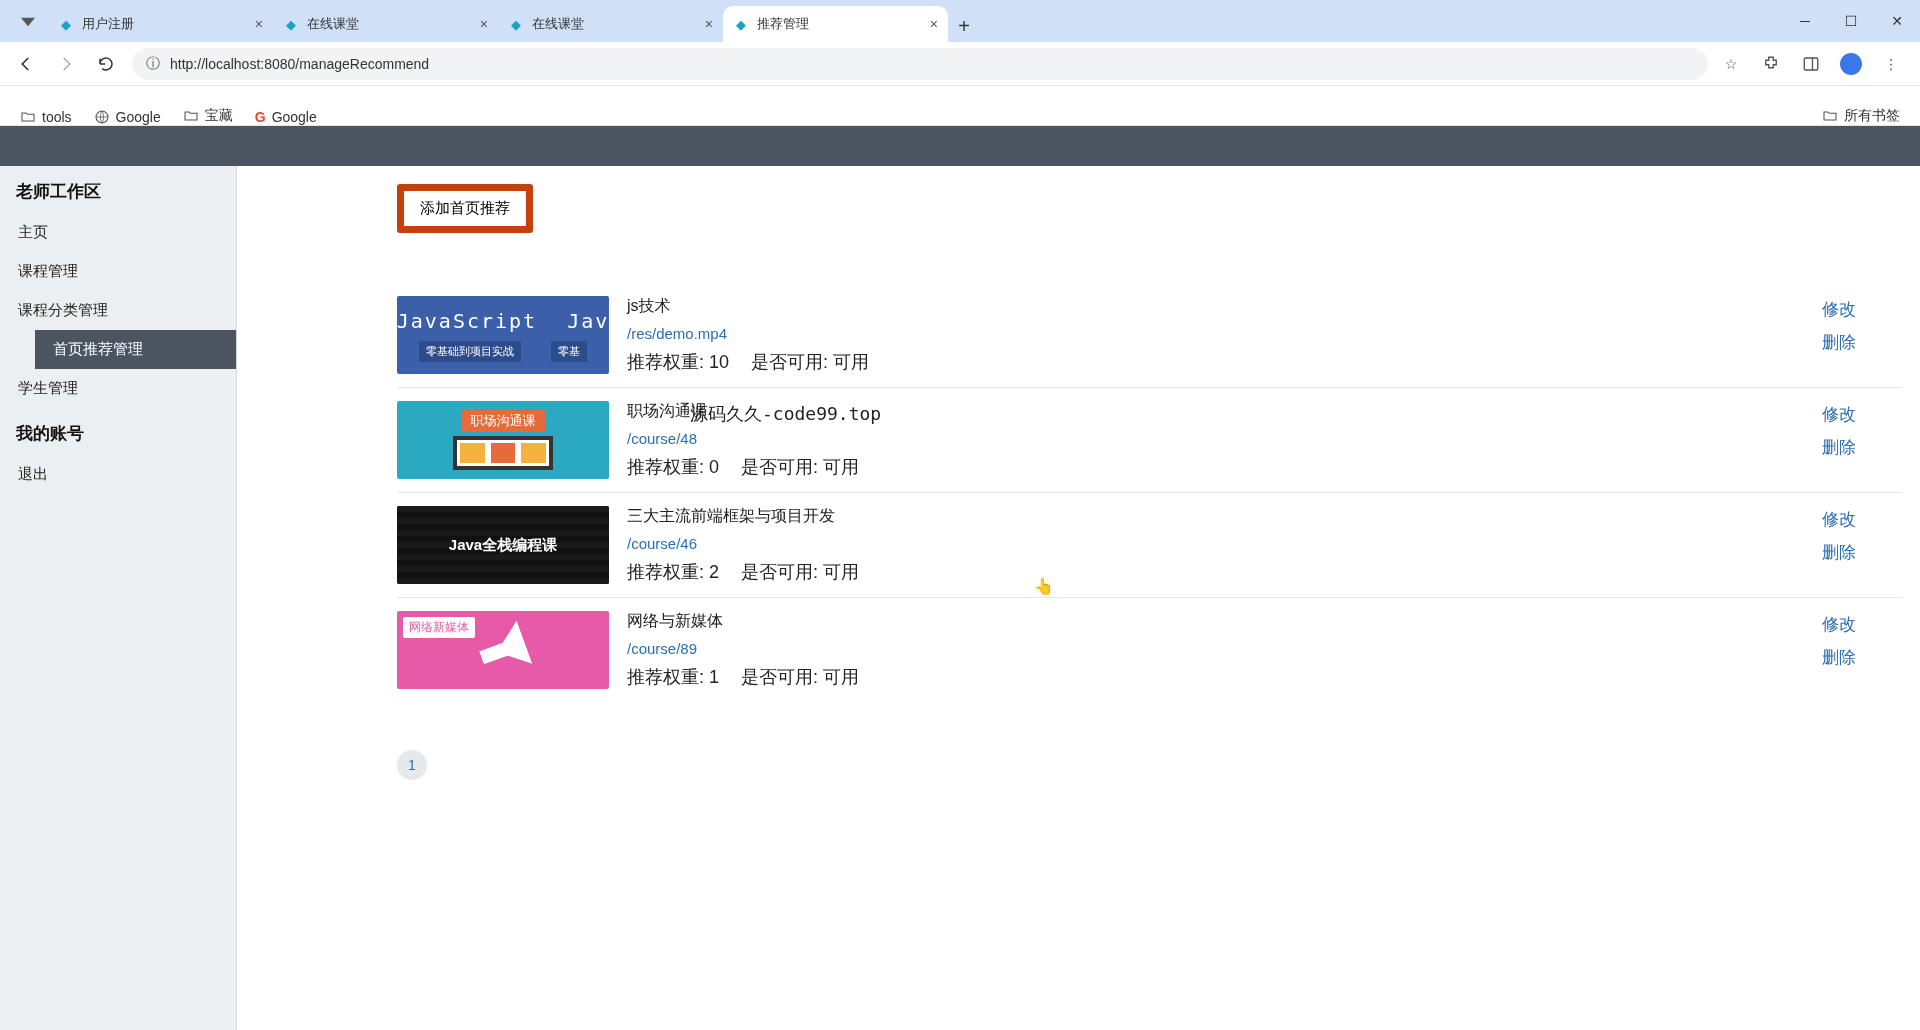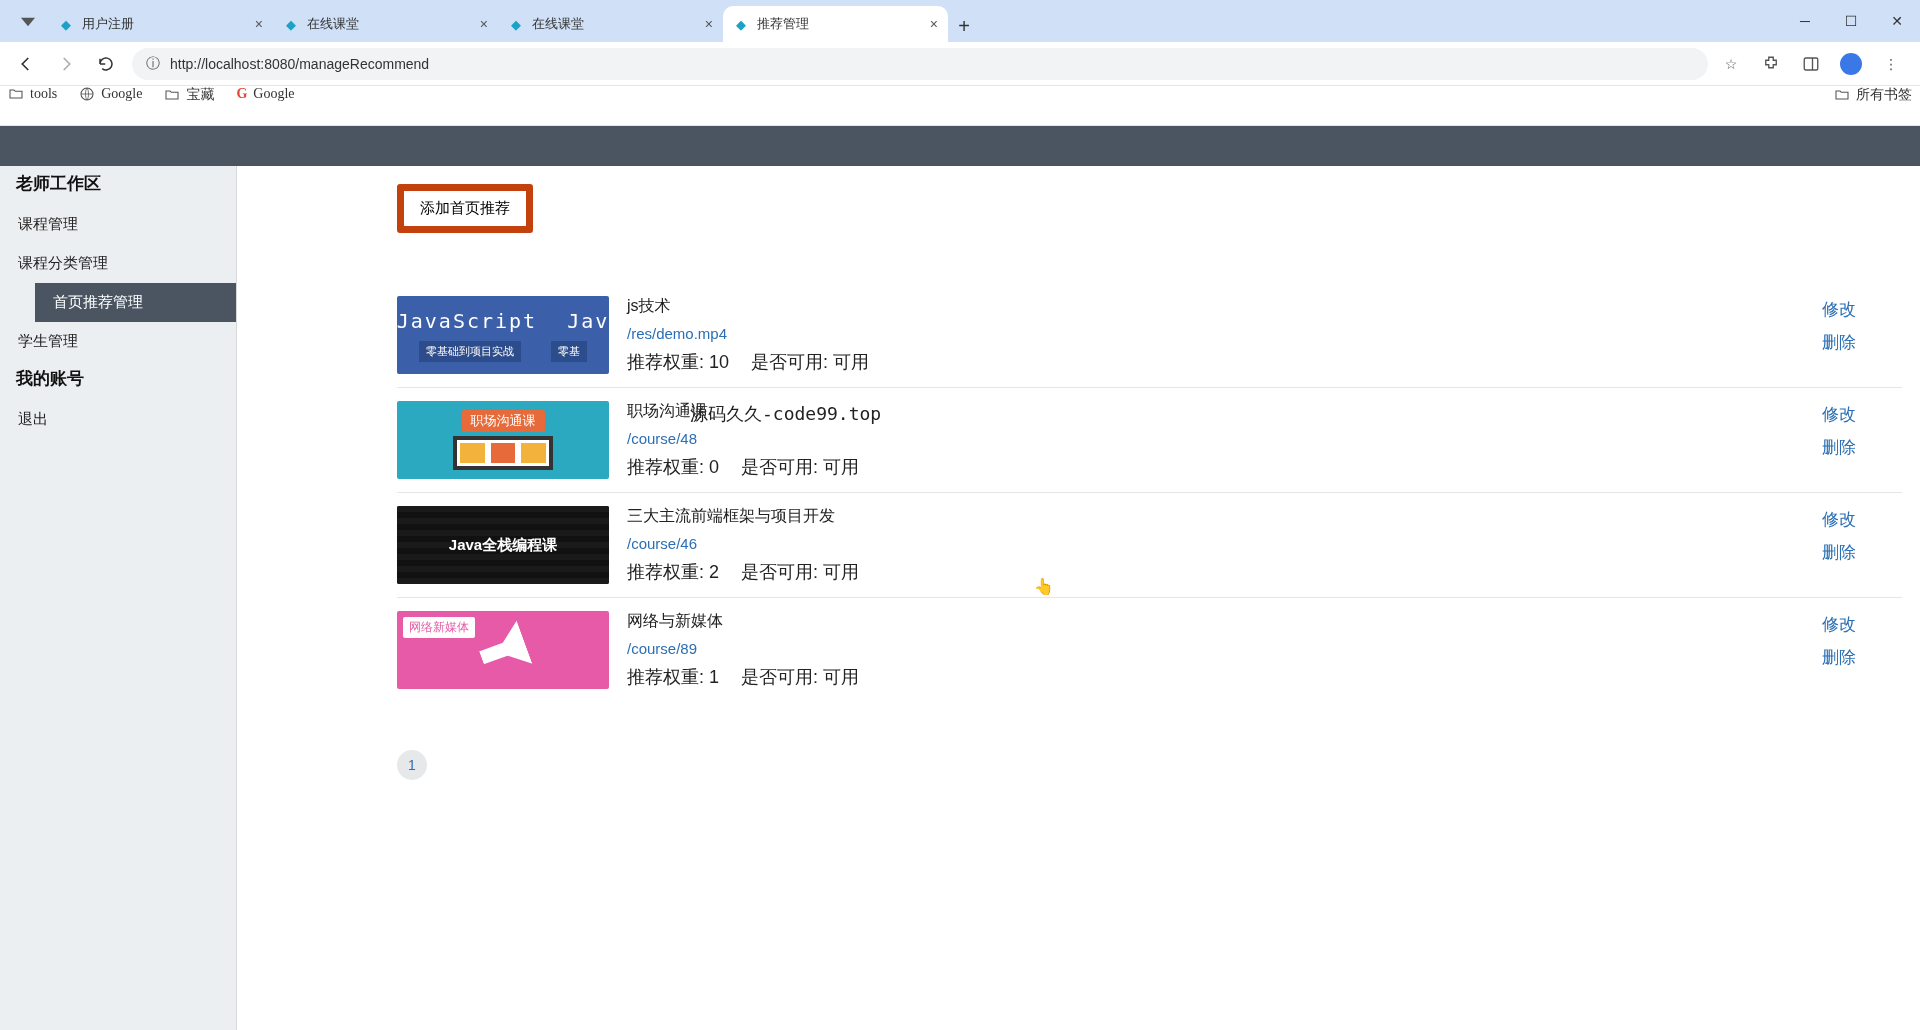--- a/index.html
+++ b/index.html
@@ -22,31 +22,31 @@
   .win-controls div { width:46px; height:42px; display:flex; align-items:center; justify-content:center; color:#333; }
 
   .addr-bar { background:#fff; height:44px; display:flex; align-items:center; gap:12px; padding:0 12px; border-bottom:1px solid #e5e5e5; }
   .addr-bar .nav-btn { width:28px; height:28px; display:flex; align-items:center; justify-content:center; color:#555; }
   .url-field { flex:1; height:32px; border-radius:16px; background:#f1f3f4; display:flex; align-items:center; padding:0 14px; gap:10px; color:#333; font-size:14px; }
   .url-field .info-icon { color:#555; }
   .addr-right { display:flex; align-items:center; gap:18px; padding-right:6px; }
   .addr-right .icon { width:22px; height:22px; display:flex; align-items:center; justify-content:center; color:#555; }
   .profile { width:22px; height:22px; border-radius:50%; background:#3b78e7; }
 
-  .bookmark-bar { background:#fff; height:40px; display:flex; align-items:flex-start; gap:22px; padding:0 8px; border-bottom:1px solid #e5e5e5; font-size:14px; color:#333;font-family:Liberation Serif, serif; }
+  .bookmark-bar { background:#fff; height:40px; display:flex; align-items:flex-end; gap:22px; padding:0 20px; border-bottom:1px solid #e5e5e5; font-size:14px; color:#333; }
   .bookmark-bar .bm { display:flex; align-items:center; gap:6px; }
   .bookmark-bar .spacer { flex:1; }
   .bm svg { width:16px; height:16px; }
 
   
   .app-top { height:40px; background:#4a5561; position:relative; z-index:2; }
 
   .app-body { display:flex; position:relative; z-index:2; height:calc(1030px - 42px - 44px - 40px - 40px); }
   .sidebar { width:237px; background:#eceff1; border-right:1px solid #d5d8da; }
-  .side-hdr { font-weight:700; font-size:17px; padding:6px 16px 10px; color:#111; }
+  .side-hdr { font-weight:700; font-size:17px; padding:14px 16px 10px; color:#111; }
   .side-item { padding:10px 18px; font-size:15px; color:#222; cursor:pointer; }
   .side-item.active { background:#4a5561; color:#fff;margin-left:35px; }
 
   .main { flex:1; background:#fff; padding:18px 18px 18px 160px; overflow:auto; position:relative; }
   .add-btn { border:7px solid #c2410c; background:#fff; padding:8px 16px; font-size:15px; border-radius:3px; cursor:pointer; }
   .add-wrap { margin-bottom:50px; }
 
   .list { border-top:0; }
   .row { display:flex; padding:13px 0; border-bottom:1px solid #e6e6e6; gap:18px; }
   .thumb { width:212px; height:78px; flex:0 0 212px; border-radius:2px; display:flex; flex-direction:column; align-items:center; justify-content:center; color:#fff; font-size:13px; position:relative; overflow:hidden; }
@@ -232,20 +232,21 @@
         <span>所有书签</span>
       </div>
   </div>
 </div>
 
 <div class="app-top"></div>
 
 <div class="app-body">
   <div class="sidebar">
     <div class="side-hdr">老师工作区</div>
+    <div class="side-item">主页</div>
     <div class="side-item">课程管理</div>
     <div class="side-item">课程分类管理</div>
     <div class="side-item active">首页推荐管理</div>
     <div class="side-item">学生管理</div>
     <div class="side-hdr">我的账号</div>
     <div class="side-item">退出</div>
   </div>
 
   <div class="main">
     <div class="add-wrap">

